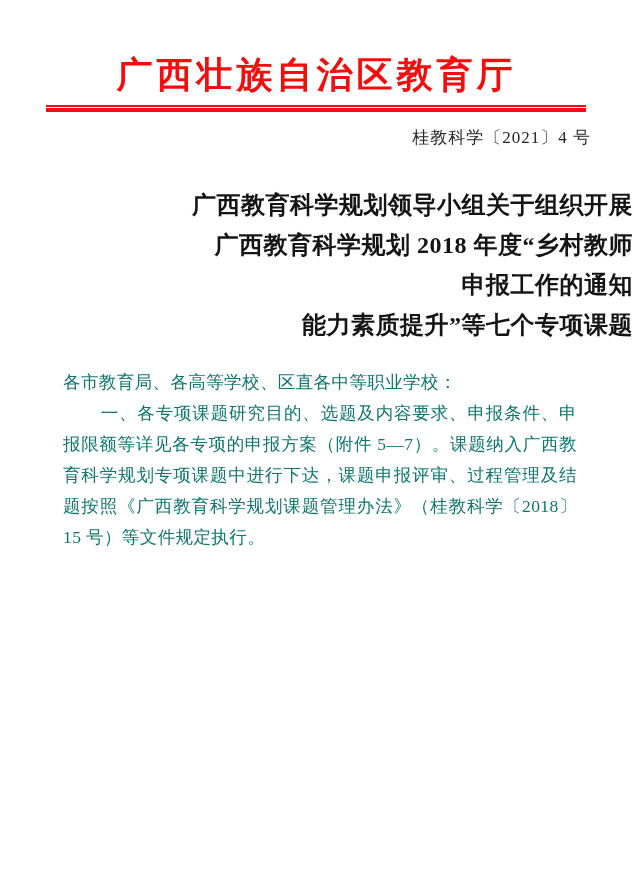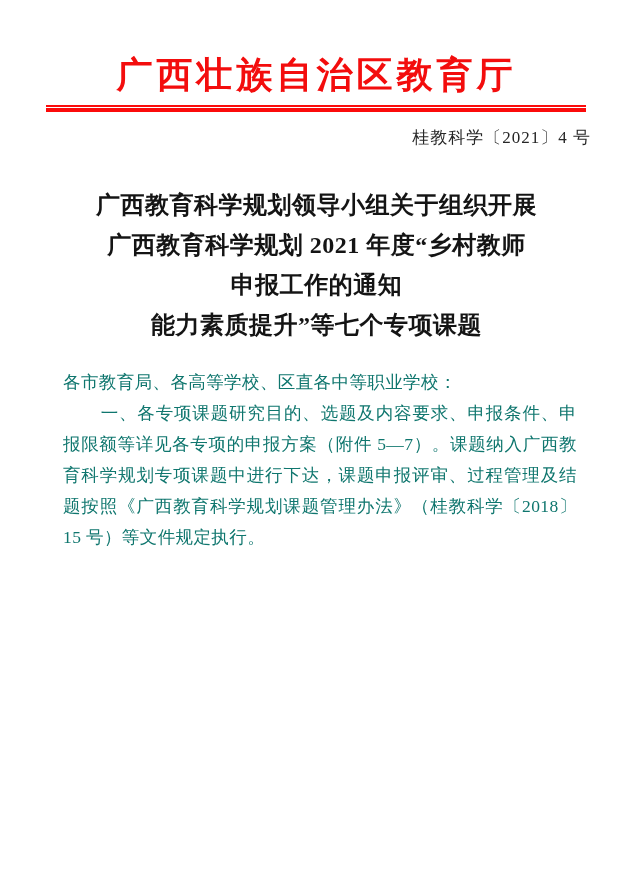--- a/index.html
+++ b/index.html
@@ -42,21 +42,21 @@
   }
   .doc-number {
     margin: 14px 42px 14px 0;
     text-align: right;
     font-size: 17px;
     letter-spacing: 1px;
     color: #262626;
   }
   .doc-title {
     margin-top: 36px;
-    text-align: center;
+    text-align: right;
     font-size: 24px;
     font-weight: bold;
     line-height: 40px;
     color: #141414;
     letter-spacing: 0.5px;
   }
   .doc-body {
     margin: 22px 56px 0 63px;
     font-size: 17.5px;
     line-height: 31px;
@@ -77,21 +77,21 @@
 <div class="page">
 
   <div class="agency-name">广西壮族自治区教育厅</div>
 
   <div class="red-rule top"></div>
 
   <div class="doc-number">桂教科学〔2021〕4 号</div>
 
   <div class="doc-title">
     <div>广西教育科学规划领导小组关于组织开展</div>
-    <div>广西教育科学规划 2021 年度“乡村教师</div>
+    <div>广西教育科学规划 2018 年度“乡村教师</div>
     <div>申报工作的通知</div>
     <div>能力素质提升”等七个专项课题</div>
   </div>
 
   <div class="doc-body">
     <p class="salutation">各市教育局、各高等学校、区直各中等职业学校：</p>
     <p class="indented">一、各专项课题研究目的、选题及内容要求、申报条件、申报限额等详见各专项的申报方案（附件 5—7）。课题纳入广西教育科学规划专项课题中进行下达，课题申报评审、过程管理及结题按照《广西教育科学规划课题管理办法》（桂教科学〔2018〕15 号）等文件规定执行。</p>
   </div>
 
   <div class="red-rule bottom"></div>

